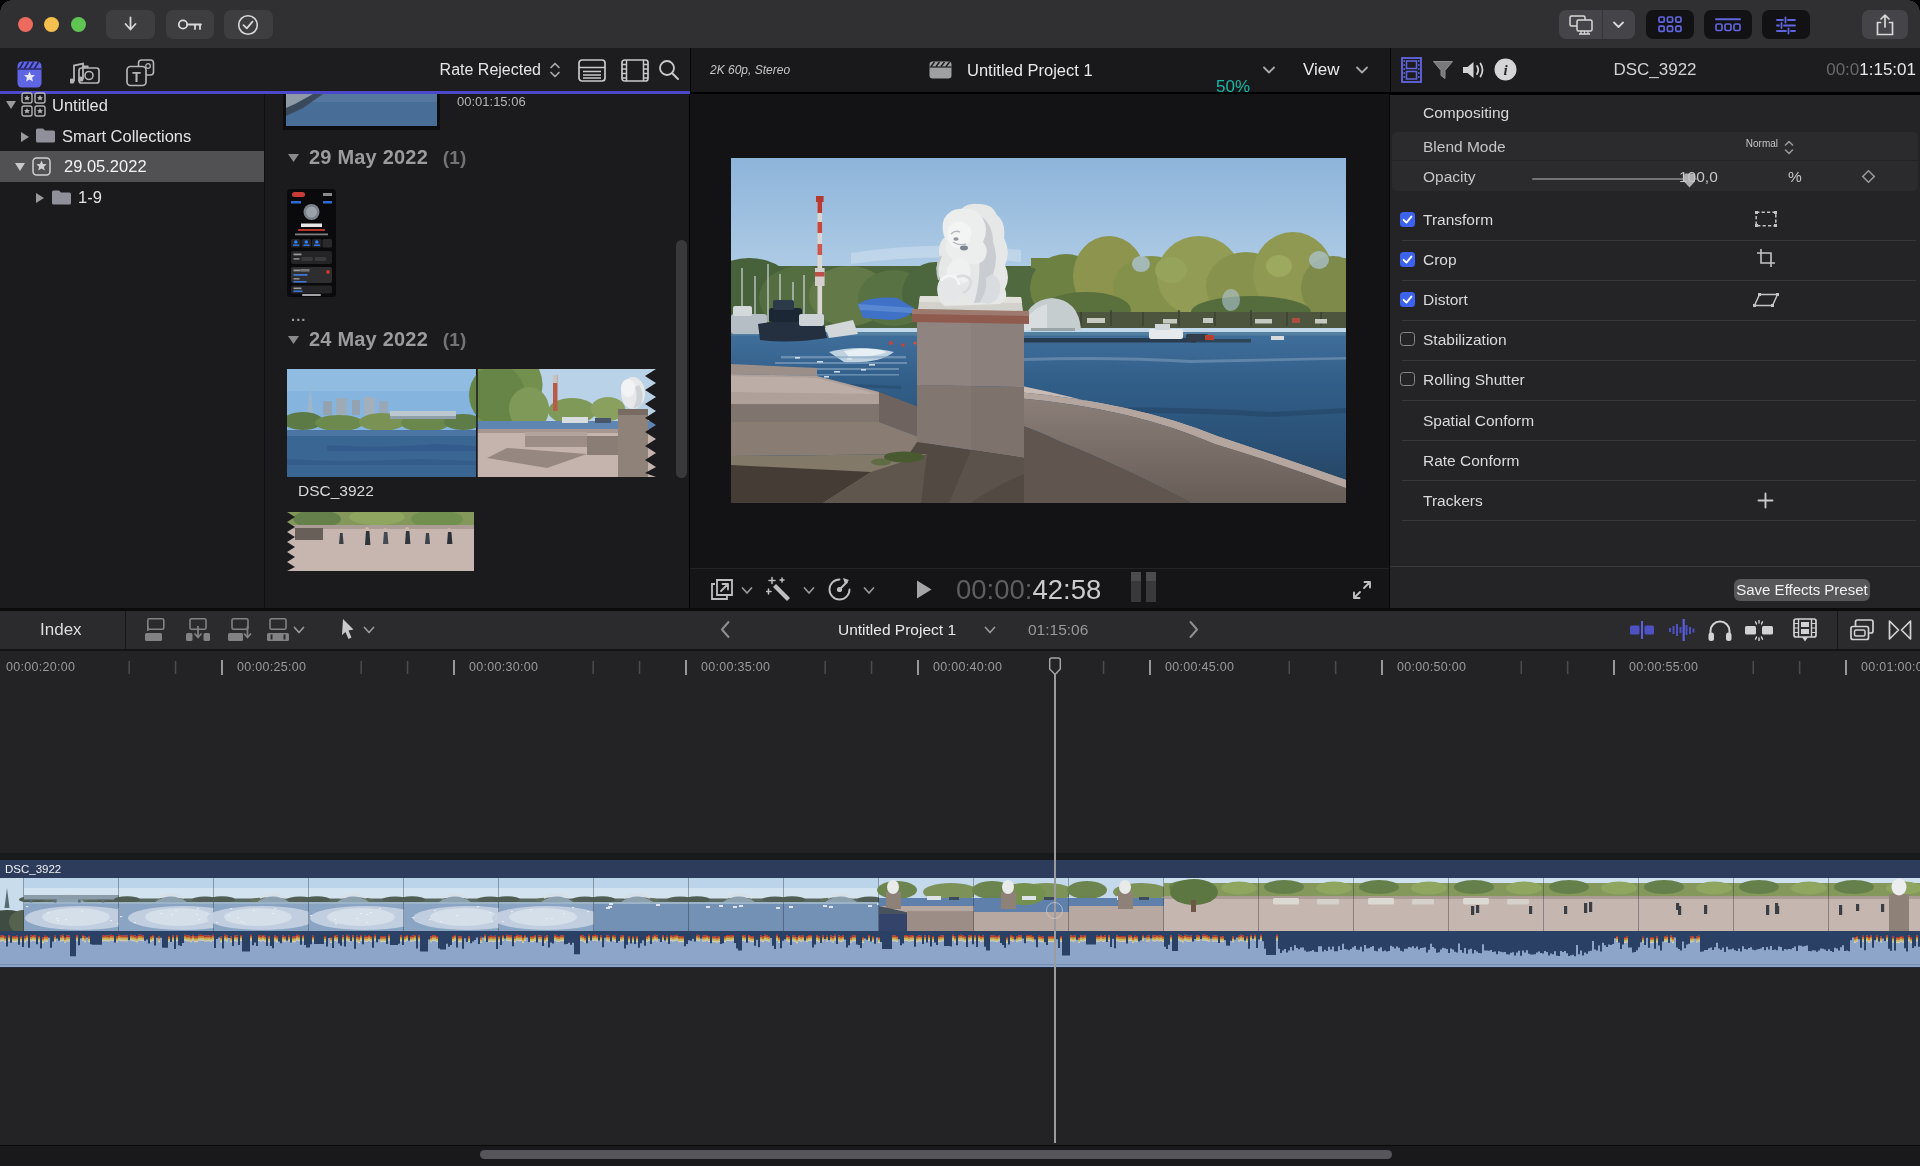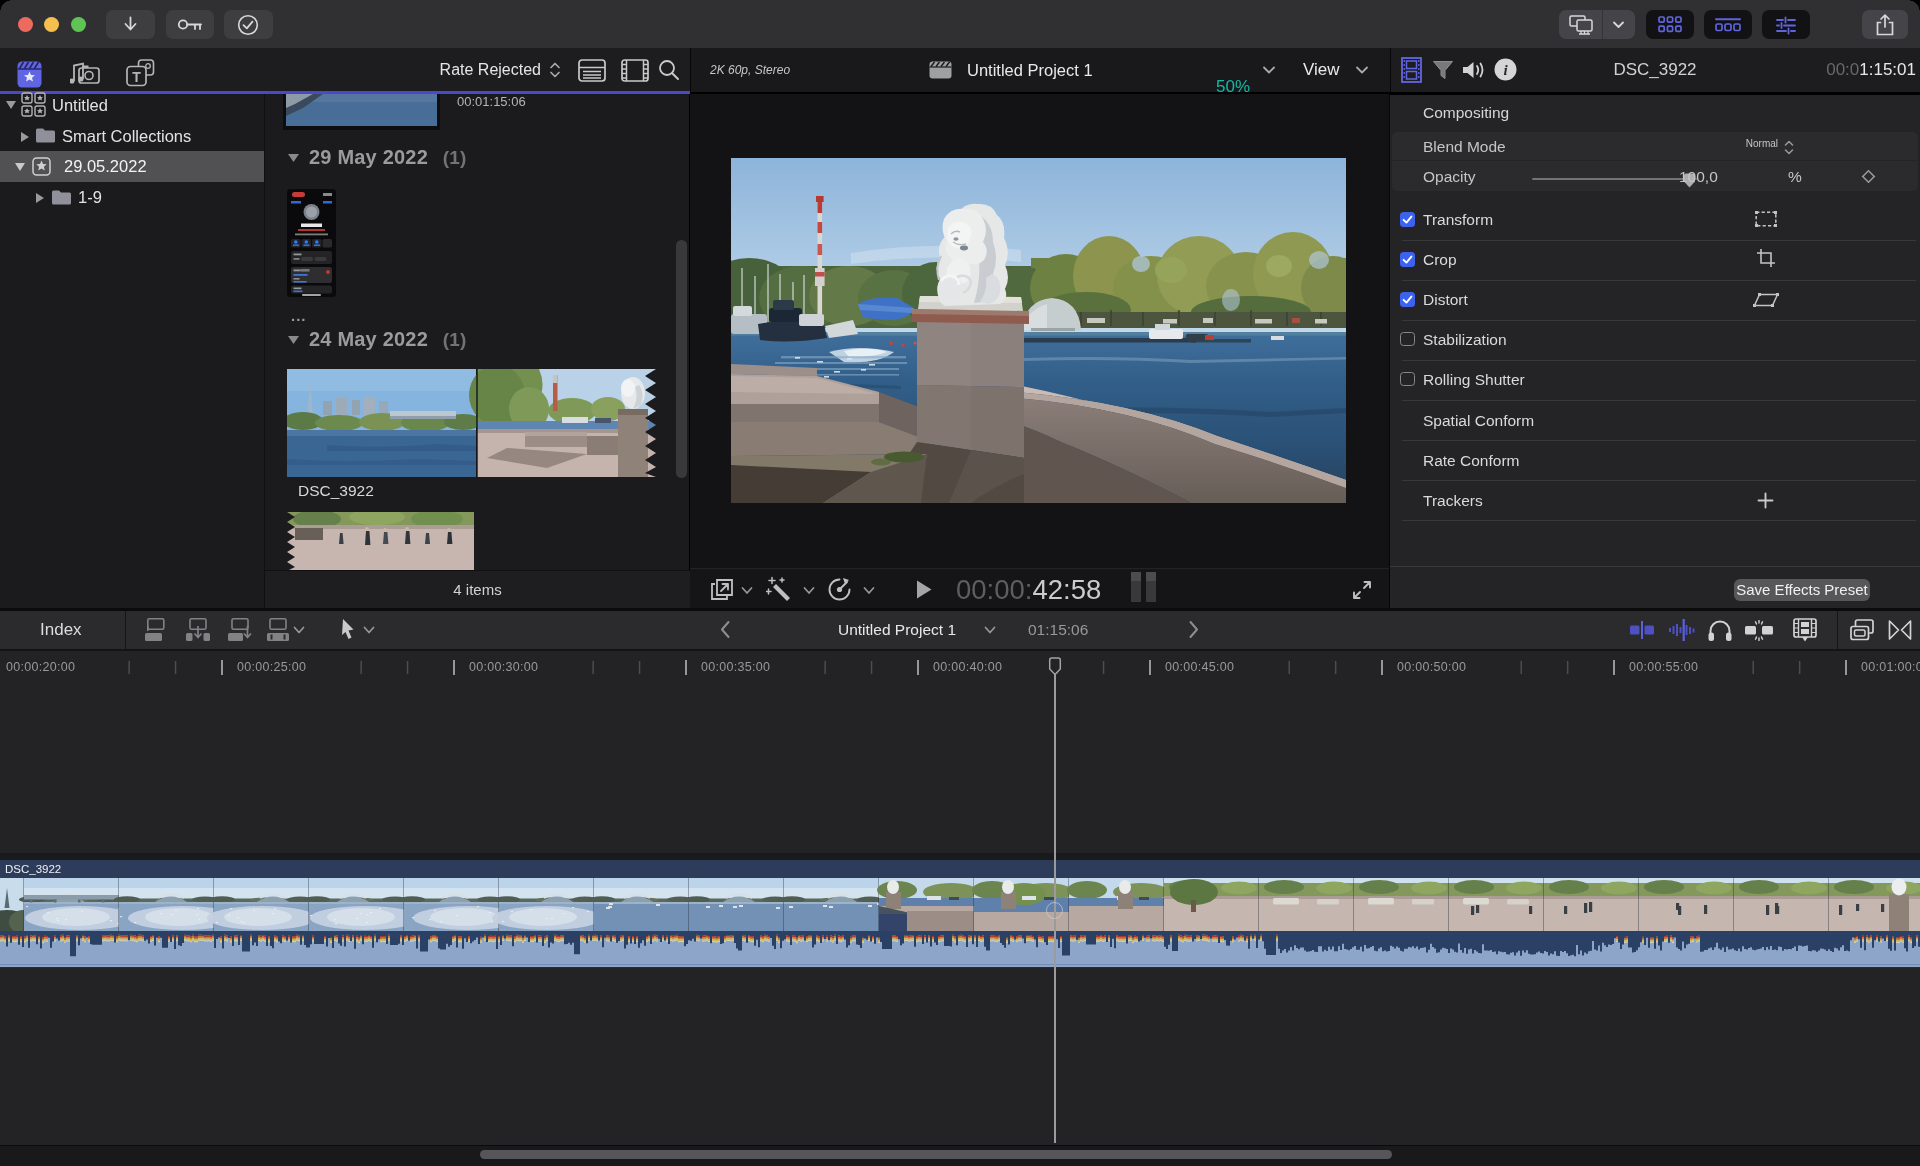--- a/index.html
+++ b/index.html
@@ -369,21 +369,20 @@
         <circle cx="98" cy="18" r="2" fill="#c9b8a8"></circle>
         <circle cx="120" cy="17" r="2" fill="#c9b8a8"></circle>
         <circle cx="140" cy="19" r="1.8" fill="#c9b8a8"></circle>
         <circle cx="162" cy="18" r="2" fill="#c9b8a8"></circle>
   <path d="M0 0 L8 5 L0 10 L8 15 L0 20 L8 25 L0 30 L8 35 L0 40 L8 45 L0 50 L8 55 L0 59 Z" fill="#1b1b1d"></path>
 </svg>
 
 <div class="a" style="left:411px;top:146px;width:11px;height:238px;border-radius:5.5px;background:#39393c;"></div>
 
   </div>
-  <div class="a" style="left:265px;top:570px;width:425px;height:38px;background:#1e1e20;border-top:1px solid #101012;border-bottom:1px solid #0b0b0c;color:#d2d2d4;font-size:15px;text-align:center;line-height:38px;">4 items</div>
   <div class="a" style="left:264px;top:93.5px;width:1px;height:515px;background:#101012;"></div>
 
   <div class="a" id="viewer">
 
 <svg class="ico a" style="left:40.5px;top:64.5px;" width="615" height="345" viewBox="0 0 615 345">
   <defs>
     <linearGradient id="sky" x1="0" y1="0" x2="0" y2="1">
       <stop offset="0" stop-color="#8db4da"></stop>
             <stop offset="0.55" stop-color="#aecbe5"></stop>
             <stop offset="1" stop-color="#cadcec"></stop>

